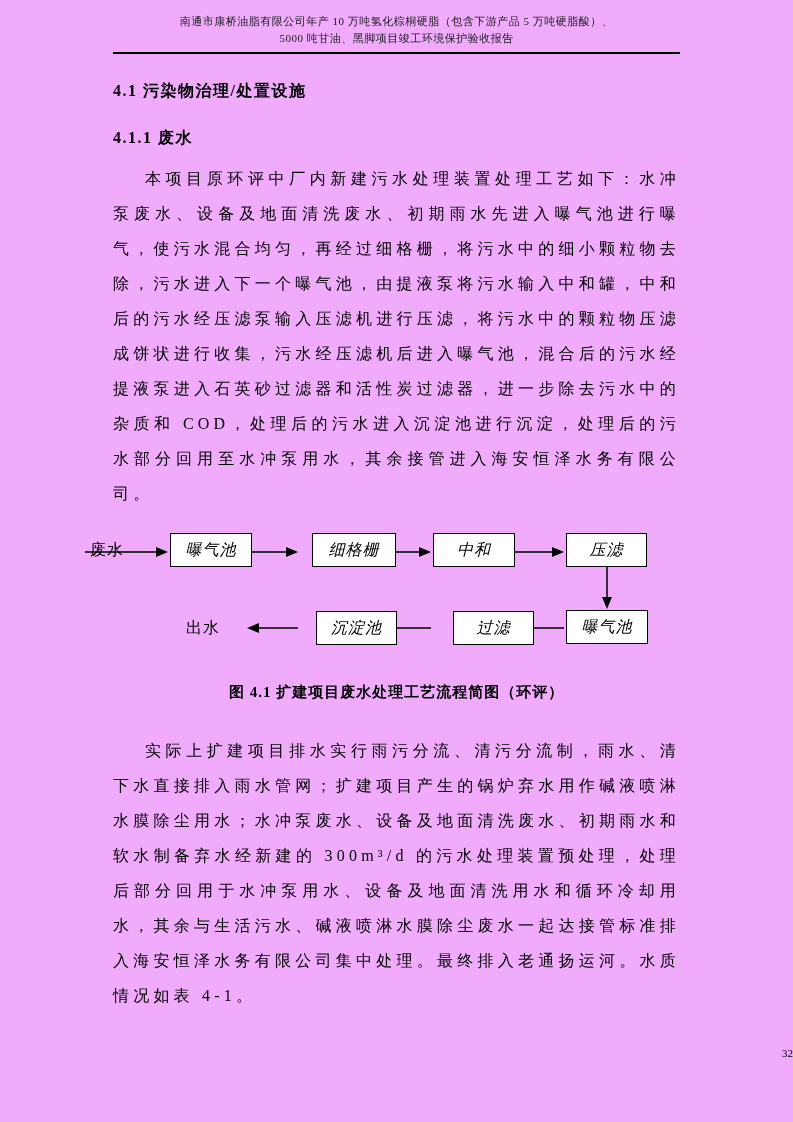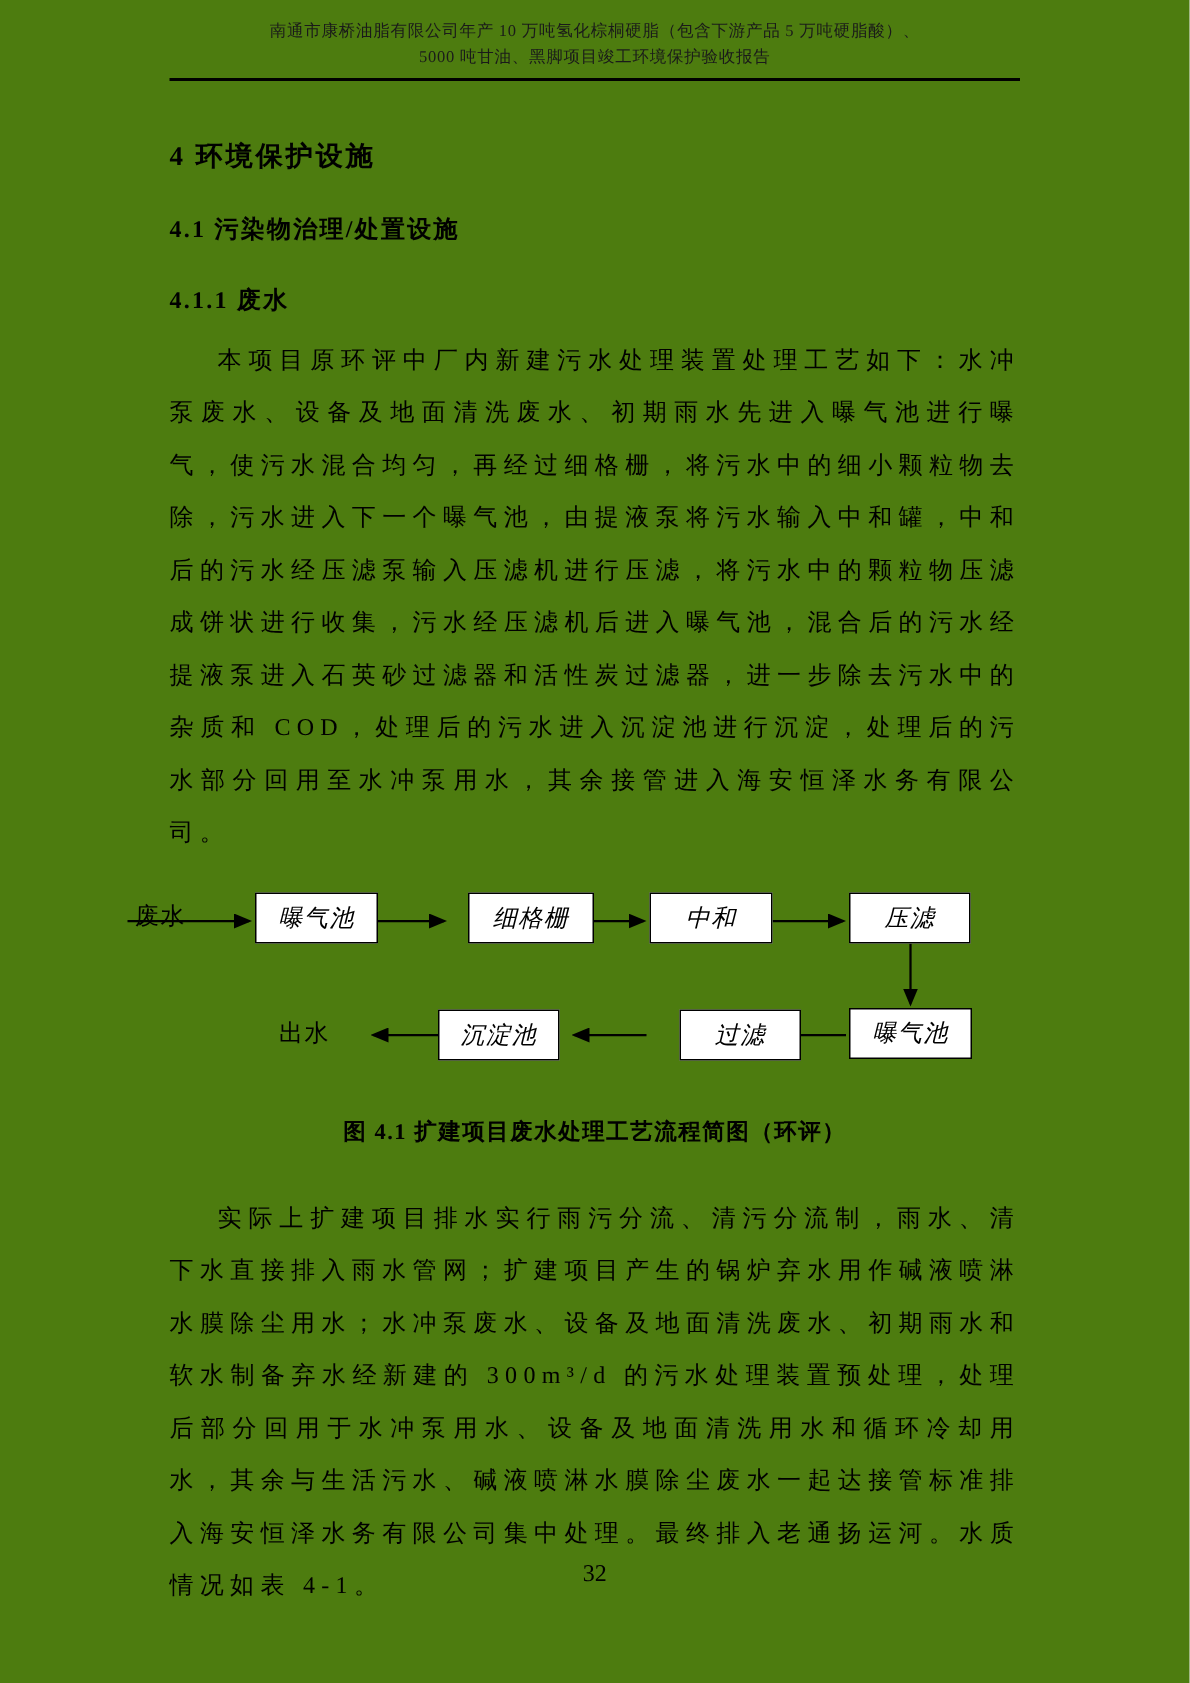--- a/index.html
+++ b/index.html
@@ -6,21 +6,21 @@
     margin: 0;
     padding: 0;
     background: #e8e8e8;
     font-family: "Liberation Serif", "DejaVu Serif", serif;
   }
   .page {
     position: relative;
     width: 793px;
     height: 1122px;
     margin: 0 auto;
-    background: #4d7c0f;
+    background: #f0abfc;
     color: #000000;
     overflow: hidden;
   }
   
   .doc-header {
     width: 567px;
     margin: 0 auto;
     padding-top: 13px;
     padding-bottom: 5px;
     border-bottom: 2px solid #000000;
@@ -82,21 +82,21 @@
     font-size: 16px;
     letter-spacing: 1px;
     font-style: italic;
   }
   .b1 { left: 170px; top: 8px;  width: 80px; }
   .b2 { left: 312px; top: 8px;  width: 82px; }
   .b3 { left: 433px; top: 8px;  width: 80px; }
   .b4 { left: 566px; top: 8px;  width: 79px; }
   .b5 { left: 566px; top: 85px; width: 80px; }
   .b6 { left: 453px; top: 86px; width: 79px; }
-  .b7 { left: 292px; top: 86px; width: 79px; }
+  .b7 { left: 316px; top: 86px; width: 79px; }
   .flow-label {
     position: absolute;
     font-size: 16px;
     letter-spacing: 1px;
     line-height: 30px;
   }
   .lbl-in  { left: 90px; top: 10px; }
   .lbl-out { left: 186px; top: 88px; }
   
   .fig-caption {
@@ -105,35 +105,34 @@
     font-size: 15px;
     font-weight: bold;
     letter-spacing: 1px;
   }
   
   .page-number {
     position: absolute;
     bottom: 63px;
     left: 0;
     width: 100%;
-    text-align: center;
-    font-size: 16px;
+    text-align: right;
+    font-size: 11px;
   }
 </style>
 </head>
 <body>
 
 <div class="page">
 
   <header class="doc-header">
     <div>南通市康桥油脂有限公司年产 10 万吨氢化棕桐硬脂（包含下游产品 5 万吨硬脂酸）、</div>
     <div>5000 吨甘油、黑脚项目竣工环境保护验收报告</div>
   </header>
 
-  <h1 class="h-l1">4 环境保护设施</h1>
   <h2 class="h-l2">4.1 污染物治理/处置设施</h2>
   <h3 class="h-l3">4.1.1 废水</h3>
 
   <p class="body-p">本项目原环评中厂内新建污水处理装置处理工艺如下：水冲泵废水、设备及地面清洗废水、初期雨水先进入曝气池进行曝气，使污水混合均匀，再经过细格栅，将污水中的细小颗粒物去除，污水进入下一个曝气池，由提液泵将污水输入中和罐，中和后的污水经压滤泵输入压滤机进行压滤，将污水中的颗粒物压滤成饼状进行收集，污水经压滤机后进入曝气池，混合后的污水经提液泵进入石英砂过滤器和活性炭过滤器，进一步除去污水中的杂质和 COD，处理后的污水进入沉淀池进行沉淀，处理后的污水部分回用至水冲泵用水，其余接管进入海安恒泽水务有限公司。</p>
 
   <figure style="margin:0; padding:0;">
     <div class="diagram">
       <svg width="793" height="135" viewBox="0 0 793 135">
         <defs>
           <marker id="arr" markerWidth="12" markerHeight="10" refX="10" refY="5" orient="auto" markerUnits="userSpaceOnUse">

